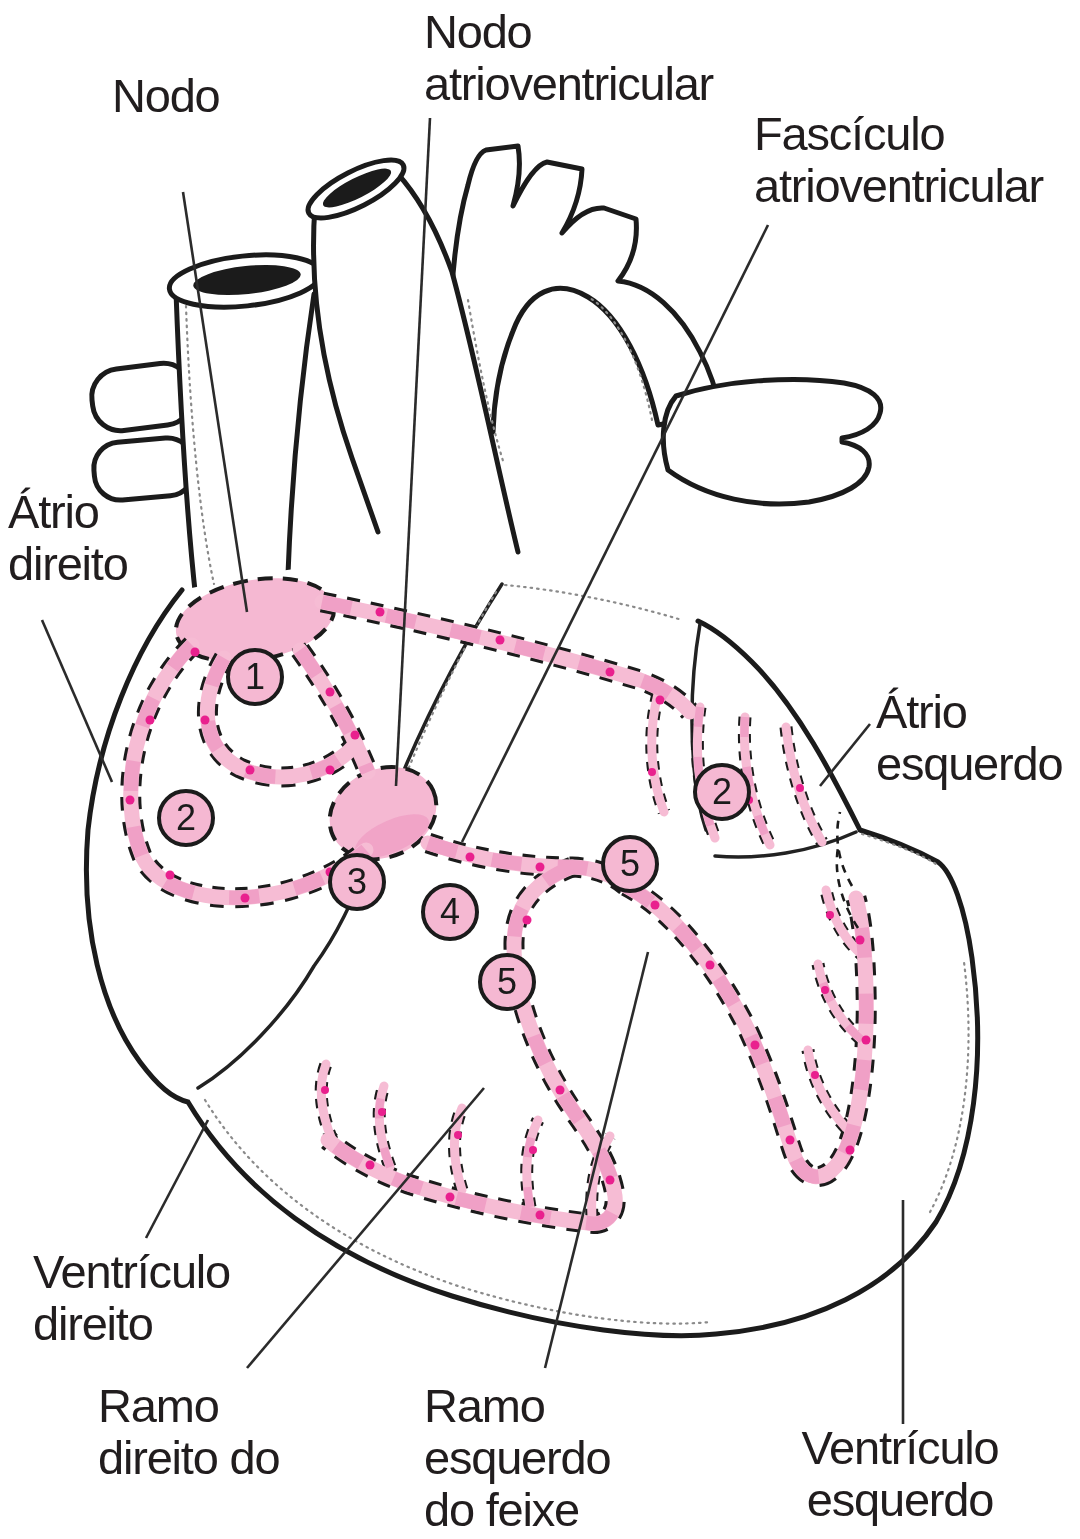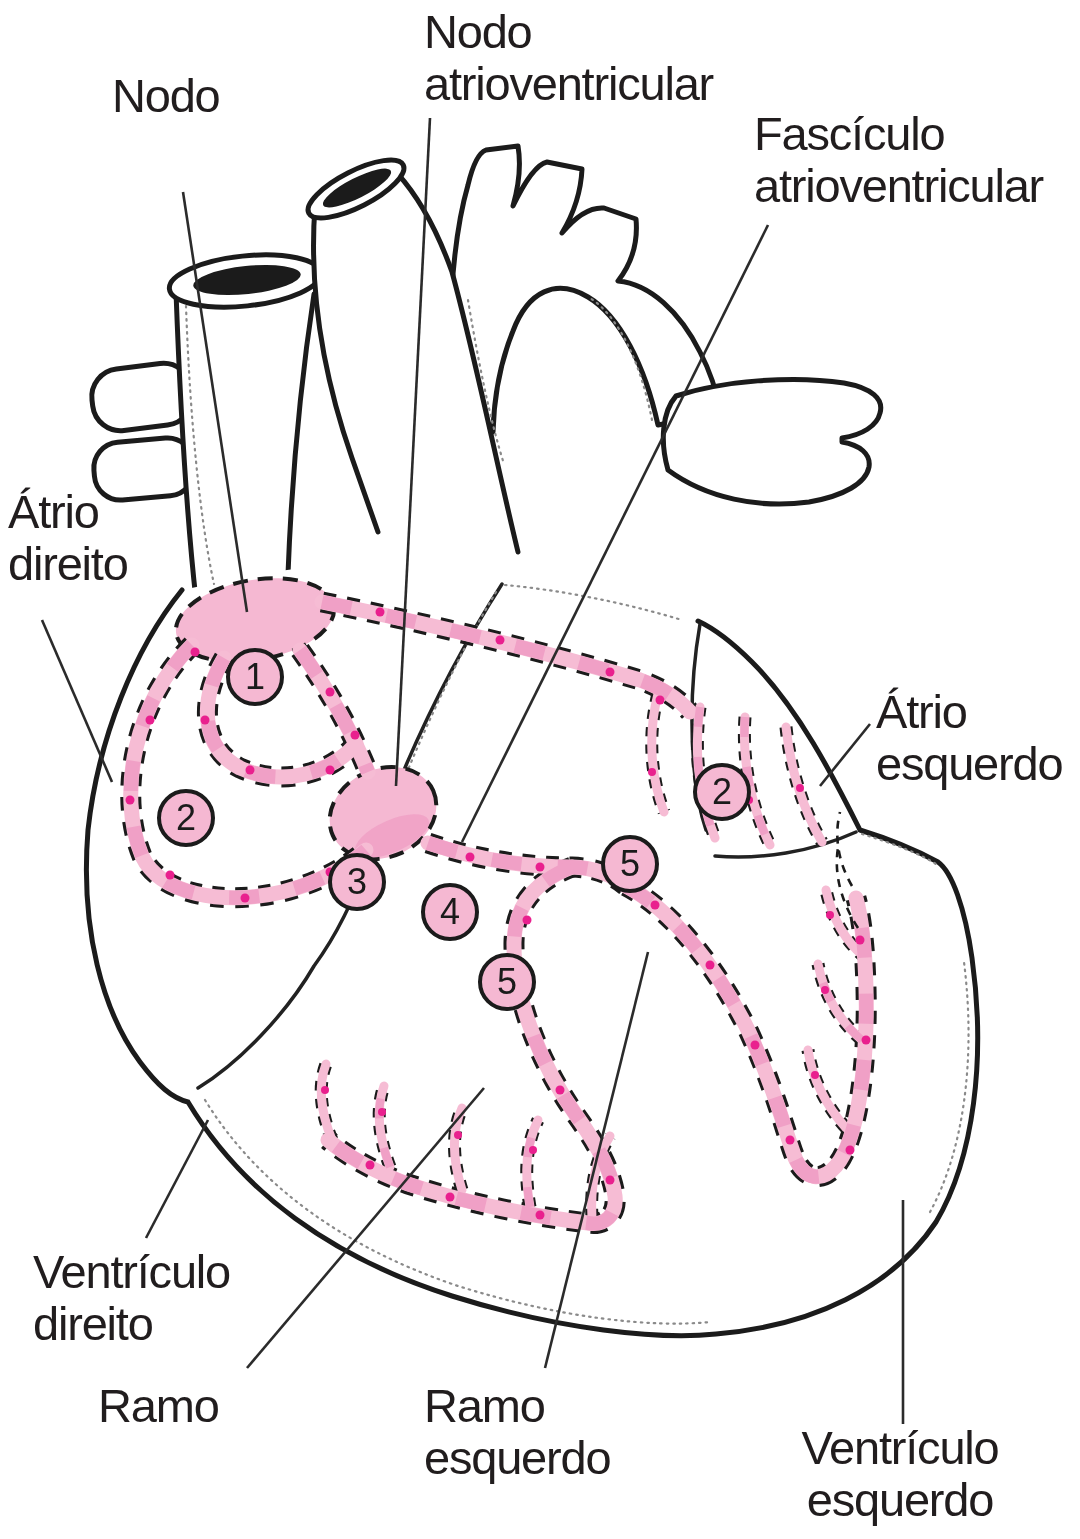--- a/index.html
+++ b/index.html
@@ -277,24 +277,26 @@
       <div class="label" style="left: 876px; top: 686px;">
         <div>Átrio</div>
         <div>esquerdo</div>
       </div>
       <div class="label" style="left: 33px; top: 1246px;">
         <div>Ventrículo</div>
         <div>direito</div>
       </div>
       <div class="label" style="left: 98px; top: 1380px;">
         <div>Ramo</div>
+        <div>direito do</div>
       </div>
       <div class="label" style="left: 424px; top: 1380px;">
         <div>Ramo</div>
         <div>esquerdo</div>
+        <div>do feixe</div>
       </div>
       <div class="label center" style="left: 788px; top: 1422px; width: 224px;">
         <div>Ventrículo</div>
         <div>esquerdo</div>
       </div>
       <div class="marker" style="left: 255px; top: 677px;">
         <span>1</span>
       </div>
       <div class="marker" style="left: 186px; top: 818px;">
         <span>2</span>

